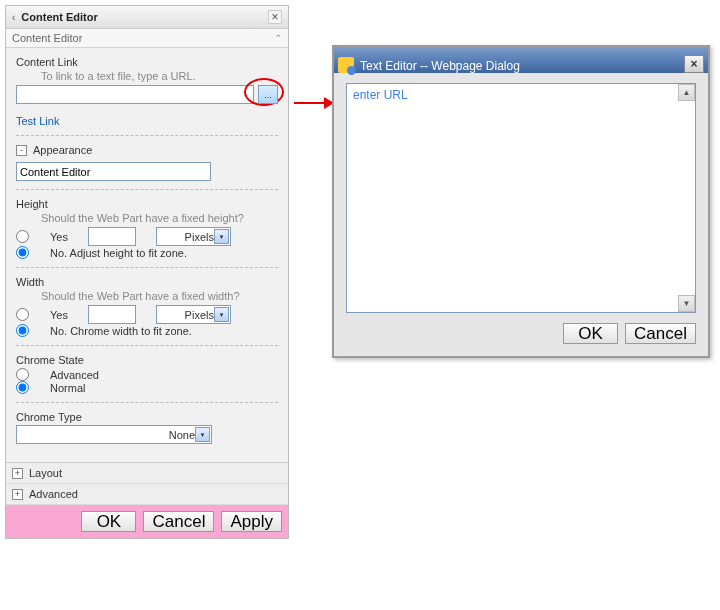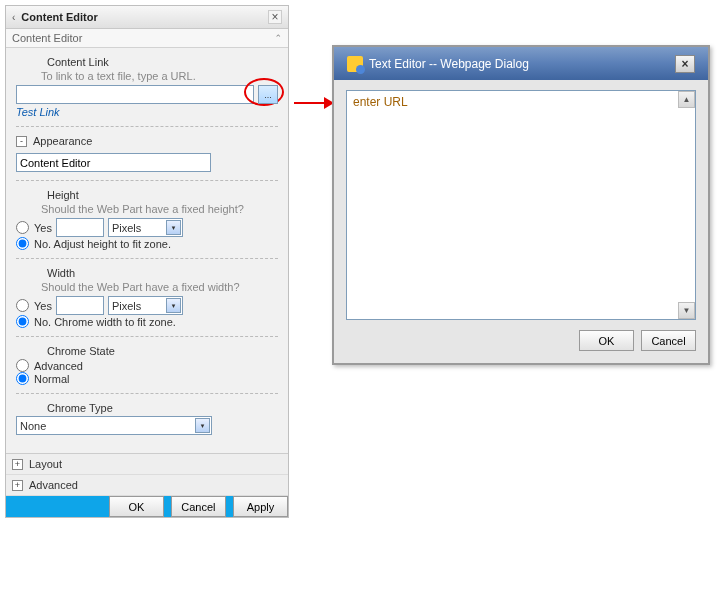--- a/index.html
+++ b/index.html
@@ -39,101 +39,101 @@
     display: flex; align-items: center;
     background: #f7f7f7;
     border-bottom: 1px solid #d2d2d2;
     padding: 3px 6px;
     color: #666;
   }
   .panel-sub .title { flex: 1; }
   .panel-sub .chevup { font-size: 9px; color: #888; }
   .body { padding: 8px 10px 10px 10px; }
   .dotted { border-bottom: 1px dashed #bbb; margin: 8px 0; }
-  .lbl { color: #333; margin-bottom: 2px; margin-left: 31px; }
+  .lbl { color: #333; margin-bottom: 2px; }
   .hint { color: #888; margin-bottom: 3px; margin-left: 25px; }
   .url-row { display: flex; align-items: center; position: relative; }
   .url-input {
     flex: 1; height: 19px; border: 1px solid #7f9db9;
     background: #fff; font-size: 11px; padding: 0 3px;
   }
   .ellipsis-btn {
     width: 20px; height: 19px; margin-left: 4px;
     border: 1px solid #7f9db9; background: linear-gradient(#d9edff,#afd7ff);
     cursor: pointer; font-size: 9px; color: #333; padding: 0;
     display: flex; align-items: center; justify-content: center;
     position: relative; z-index: 2;
   }
   .circle-mark {
     position: absolute; right: -6px; top: -7px;
     width: 40px; height: 28px; border: 2px solid #e60000;
     border-radius: 50%; pointer-events: none;
   }
-  .link { color: #0a5bb0; cursor: pointer; display: inline-block; margin-top: 2px; font-style: italic; }
+  .link { color: #0a5bb0; cursor: pointer; display: inline-block; margin-top: 11px; }
   .text-input {
     width: 195px; height: 19px; border: 1px solid #7f9db9;
     background: #fff; font-size: 11px; padding: 1px 3px;
   }
   .num-input {
     width: 48px; height: 19px; border: 1px solid #7f9db9;
     background: #fff; font-size: 11px; padding: 0 3px; margin: 0 4px;
   }
   .dropdown {
     display: inline-flex; align-items: center; width: 75px; height: 19px;
     border: 1px solid #7f9db9; background: #fff; font-size: 11px;
-    padding: 0 3px; cursor: pointer;
+    padding: 0 3px; cursor: pointer; text-align: right;
   }
   .dropdown.wide { width: 196px; }
   .dropdown .dd-txt { flex: 1; }
   .dropdown .dd-arrow {
     width: 15px; height: 15px; border: 1px solid #7f9db9;
     background: linear-gradient(#e8f0ff,#b7d1f5);
     display: flex; align-items: center; justify-content: center; font-size: 7px;
     margin-right: -2px;
   }
-  .radio-row { display: flex; align-items: center; margin: 0 0; }
+  .radio-row { display: flex; align-items: center; margin: 0 0; gap: 16px; }
   .radio { margin: 0 5px 0 0; }
   .exp-row {
     display: flex; align-items: center; padding: 4px 6px;
     border-top: 1px solid #dcdcdc; background: #eee; cursor: pointer;
   }
   .exp-row.first { border-top: 1px solid #ccc; }
   .plusbox {
     width: 11px; height: 11px; border: 1px solid #888;
     background: #fff; font-size: 9px; line-height: 9px; text-align: center;
     margin-right: 6px; color: #444;
   }
   .btn-row {
-    padding: 0; text-align: right;
-    background: #0ea5e9; border-top: 1px solid #dcdcdc;
+    padding: 6px; text-align: right;
+    background: #f9a8d4; border-top: 1px solid #dcdcdc;
   }
   .btn {
     display: inline-block; min-width: 55px; height: 21px;
     border: 1px solid #999; background: linear-gradient(#fdfdfd,#e2e2e2);
-    font-family: inherit; font-size: 11px; cursor: pointer; padding: 0 8px;
+    font-family: inherit; font-size: 17px; cursor: pointer; padding: 0 8px;
     margin-left: 4px;
   }
   .arrow {
     position: absolute; left: 294px; top: 97px;
     color: #e60000; display: flex; align-items: center;
   }
   .arrow-line { width: 30px; height: 2px; background: #e60000; }
   .arrow-head {
     width: 0; height: 0; border-top: 6px solid transparent;
     border-bottom: 6px solid transparent; border-left: 10px solid #e60000;
   }
   .dialog {
     position: absolute; left: 332px; top: 45px; width: 378px;
     border: 2px solid #9a9a9a; background: #e6e6e6;
     box-shadow: 2px 2px 4px rgba(0,0,0,.25);
   }
   .dialog-tb {
-    display: flex; align-items: center; height: 33px;
+    display: flex; align-items: flex-end; height: 26px;
     background: linear-gradient(#7d9cc8,#5a7fb7,#3f659f);
-    color: #fff; padding: 0 13px;
+    color: #fff; padding: 0 4px;
   }
   .dialog-tb .dicon {
     width: 16px; height: 16px; margin-right: 6px;
     display: inline-block; border-radius: 2px;
     background: #ffcc33; position: relative;
   }
   .dialog-tb .dicon::after {
     content: ""; position: absolute; right: -2px; bottom: -2px;
     width: 9px; height: 9px; background: #4d86d8; border-radius: 50%;
   }
@@ -143,21 +143,21 @@
     background: linear-gradient(#f5f5f5,#d0d0d0);
     border: 1px solid #888; text-align: center; line-height: 16px;
     font-weight: bold; font-size: 12px;
   }
   .dialog-body { padding: 10px 12px 12px 12px; }
   .textarea-wrap {
     position: relative; width: 100%; height: 230px;
     border: 1px solid #7f9db9; background: #fff;
   }
   .textarea-inner {
-    padding: 4px 6px; color: #a16207; font-family: Verdana, sans-serif;
+    padding: 4px 6px; color: #3b82f6; font-family: Verdana, sans-serif;
     font-size: 12px;
   }
   .sbar-up, .sbar-down {
     position: absolute; right: 0; width: 17px; height: 17px;
     border: 1px solid #bcbcbc; background: linear-gradient(#f2f2f2,#d7d7d7);
     display: flex; align-items: center; justify-content: center; font-size: 8px;
     color: #555;
   }
   .sbar-up { top: 0; }
   .sbar-down { bottom: 0; }

